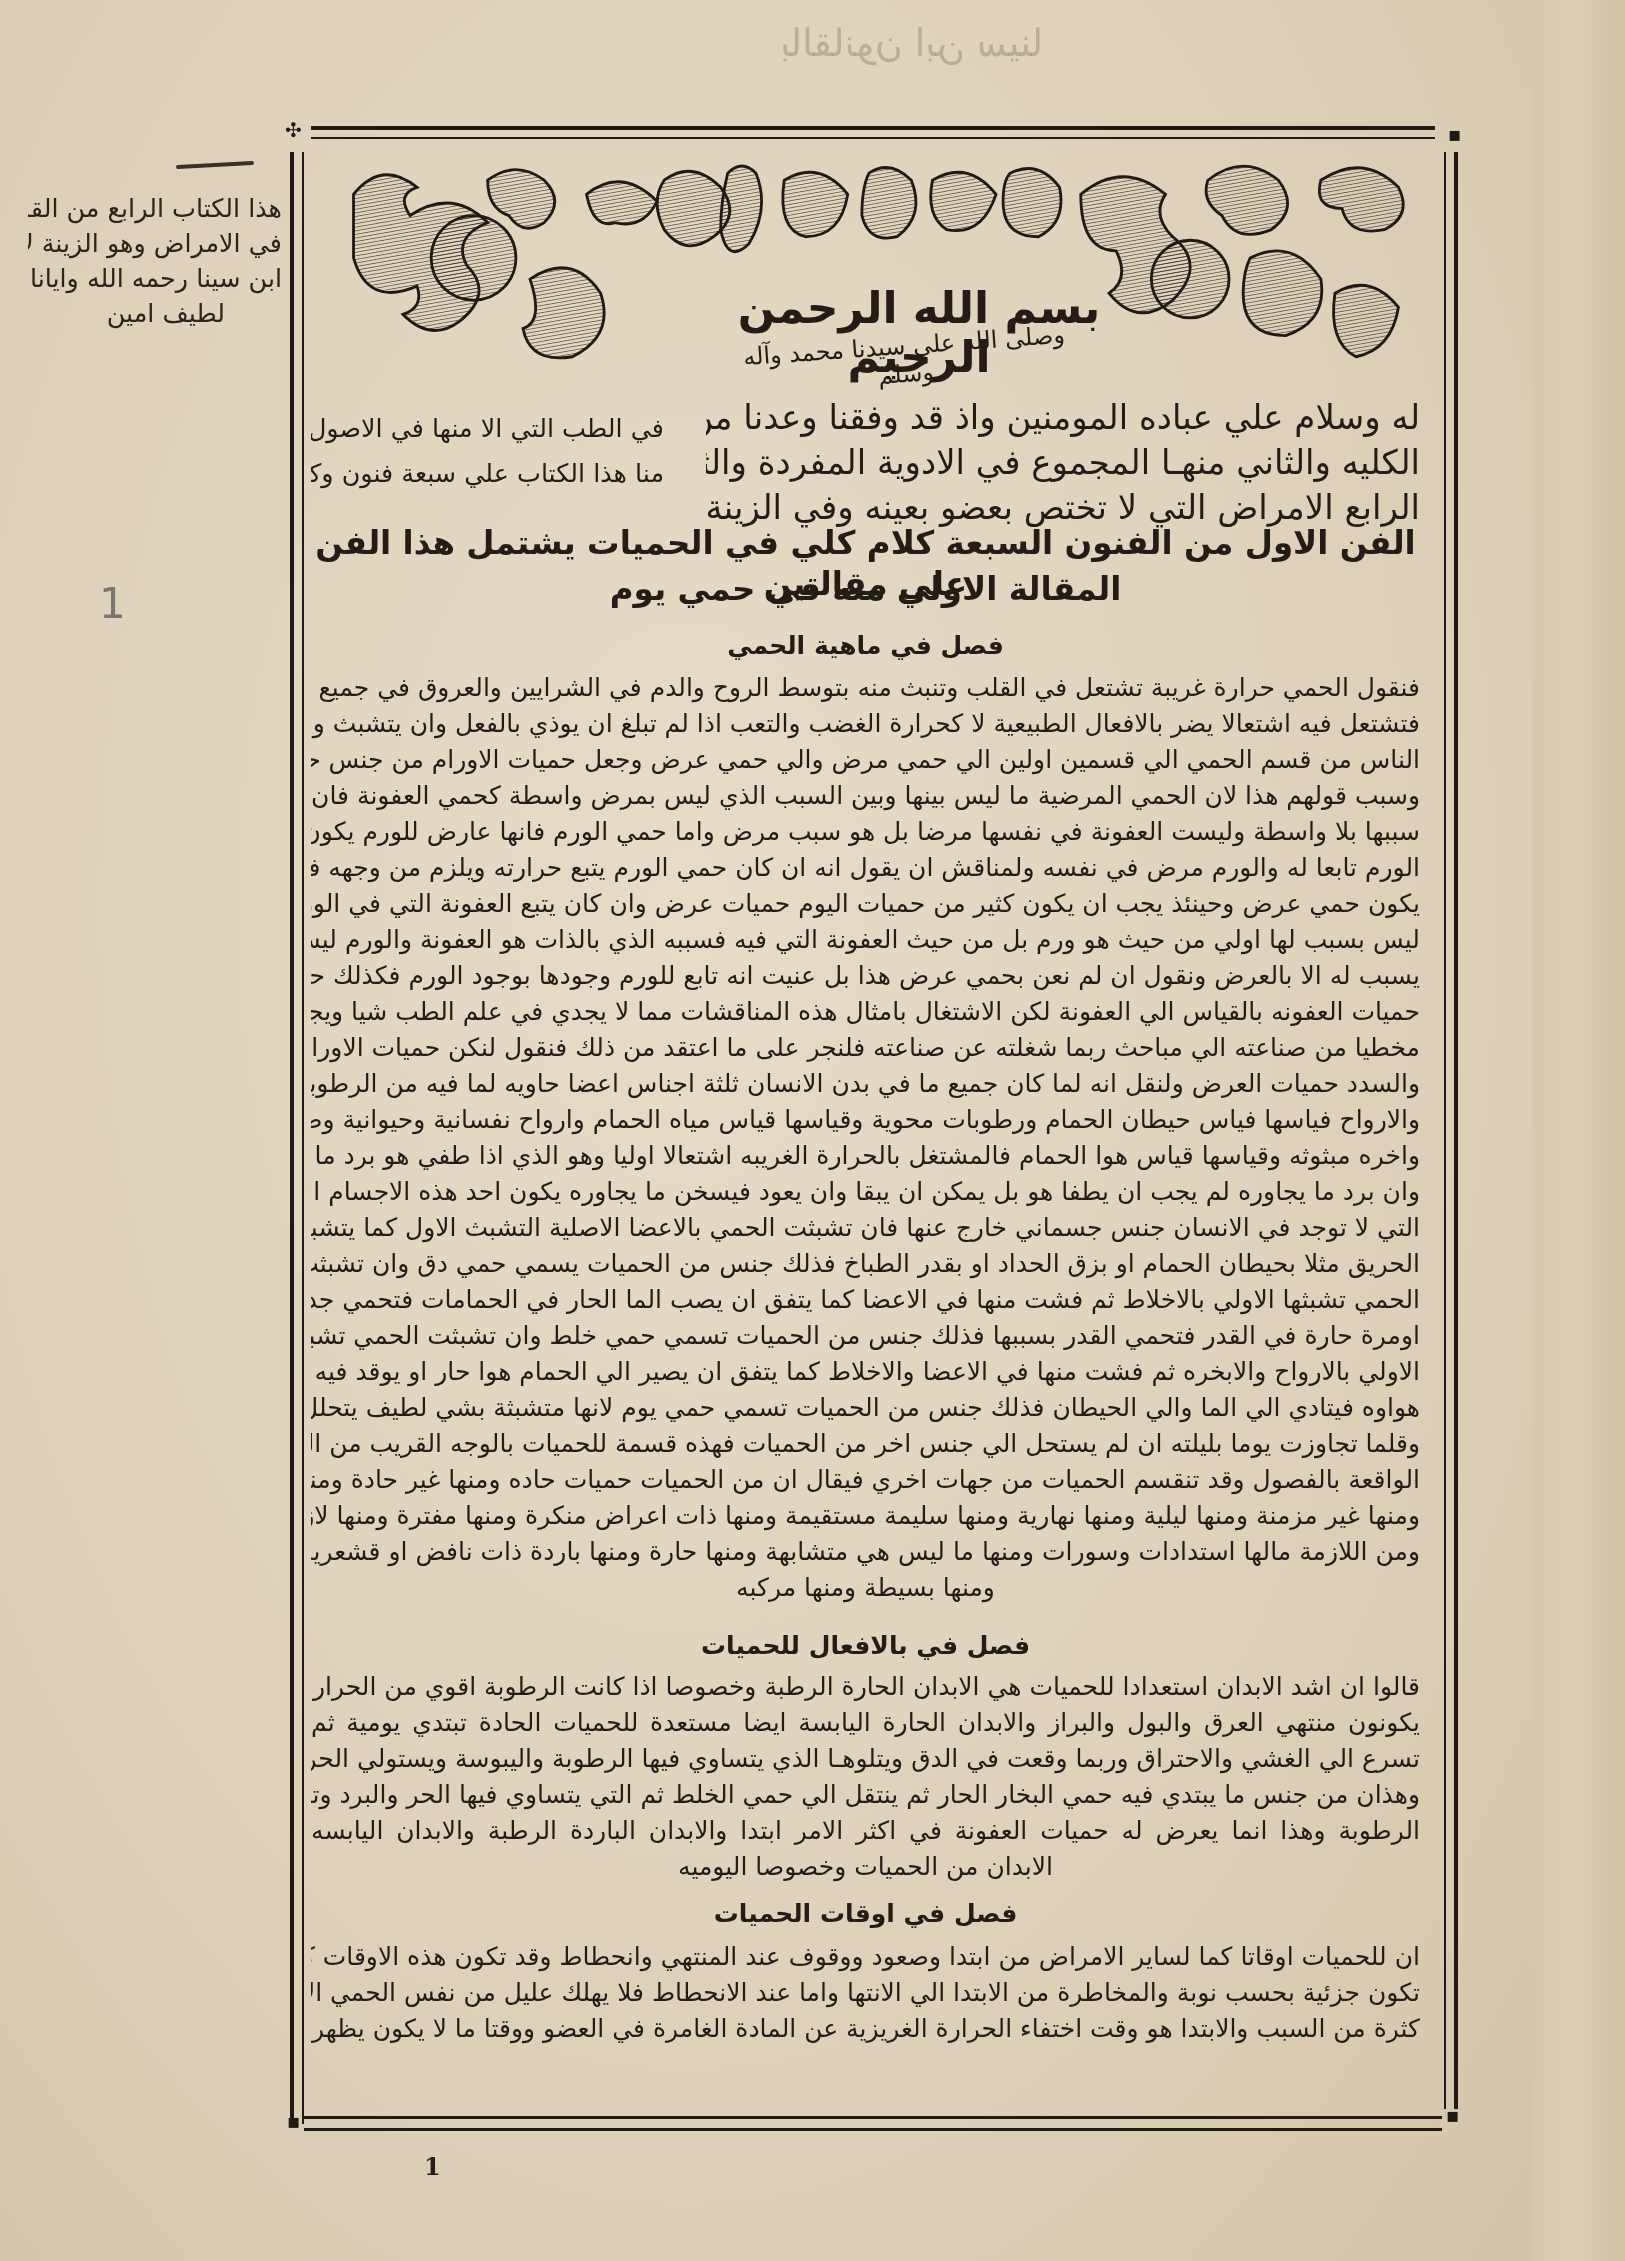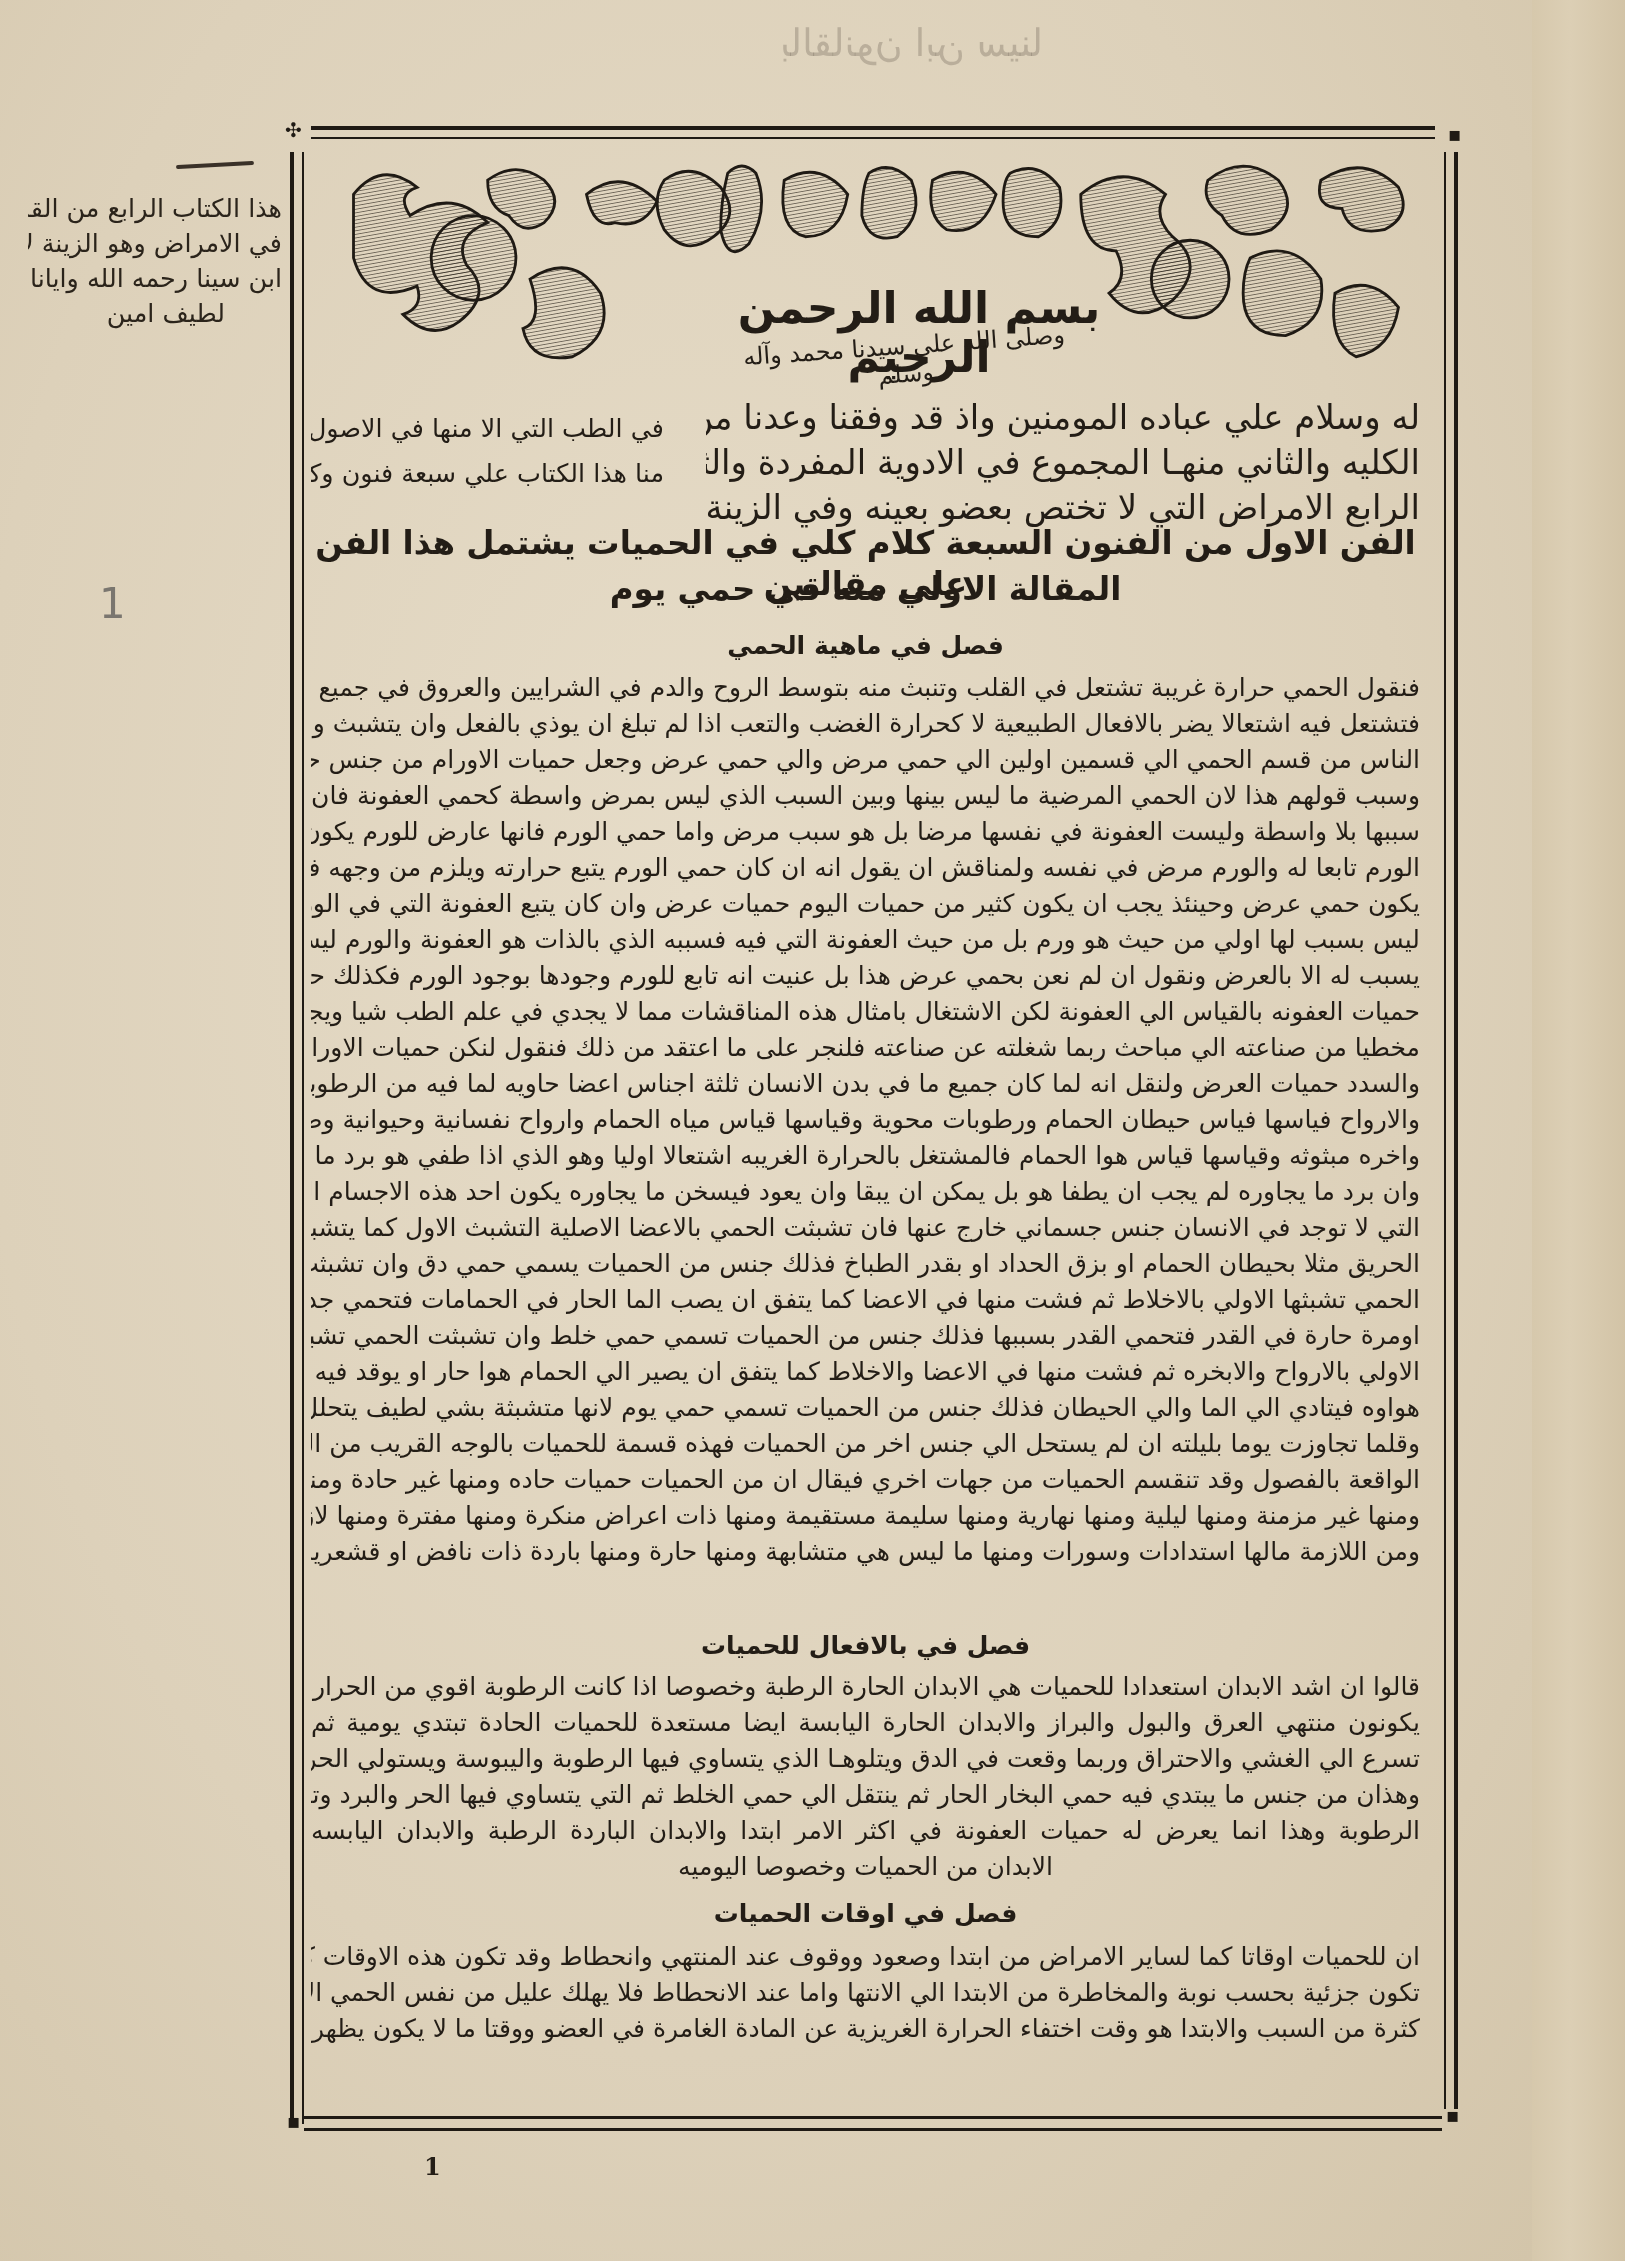--- a/index.html
+++ b/index.html
@@ -190,20 +190,21 @@
     <span class="line">التي لا توجد في الانسان جنس جسماني خارج عنها فان تشبثت الحمي بالاعضا الاصلية التشبث الاول كما يتشبث</span>
     <span class="line">الحريق مثلا بحيطان الحمام او بزق الحداد او بقدر الطباخ فذلك جنس من الحميات يسمي حمي دق وان تشبثت</span>
     <span class="line">الحمي تشبثها الاولي بالاخلاط ثم فشت منها في الاعضا كما يتفق ان يصب الما الحار في الحمامات فتحمي جدرانه بسببه</span>
     <span class="line">اومرة حارة في القدر فتحمي القدر بسببها فذلك جنس من الحميات تسمي حمي خلط وان تشبثت الحمي تشبثها</span>
     <span class="line">الاولي بالارواح والابخره ثم فشت منها في الاعضا والاخلاط كما يتفق ان يصير الي الحمام هوا حار او يوقد فيه فيسخن</span>
     <span class="line">هواوه فيتادي الي الما والي الحيطان فذلك جنس من الحميات تسمي حمي يوم لانها متشبثة بشي لطيف يتحلل بسرعة</span>
     <span class="line">وقلما تجاوزت يوما بليلته ان لم يستحل الي جنس اخر من الحميات فهذه قسمة للحميات بالوجه القريب من القسمة</span>
     <span class="line">الواقعة بالفصول وقد تنقسم الحميات من جهات اخري فيقال ان من الحميات حميات حاده ومنها غير حادة ومنها مزمنة</span>
     <span class="line">ومنها غير مزمنة ومنها ليلية ومنها نهارية ومنها سليمة مستقيمة ومنها ذات اعراض منكرة ومنها مفترة ومنها لازمة</span>
     <span class="line">ومن اللازمة مالها استدادات وسورات ومنها ما ليس هي متشابهة ومنها حارة ومنها باردة ذات نافض او قشعريرة</span>
+    <span class="line center">ومنها بسيطة ومنها مركبه</span>
   </div>
 
   <div class="heading" style="top:1272px;">فصل في بالافعال للحميات</div>
 
   <div class="body-block" style="top:1316px;">
     <span class="line">قالوا ان اشد الابدان استعدادا للحميات هي الابدان الحارة الرطبة وخصوصا اذا كانت الرطوبة اقوي من الحرارة وهولا</span>
     <span class="line">يكونون منتهي العرق والبول والبراز والابدان الحارة اليابسة ايضا مستعدة للحميات الحادة تبتدي يومية ثم</span>
     <span class="line">تسرع الي الغشي والاحتراق وربما وقعت في الدق ويتلوهـا الذي يتساوي فيها الرطوبة واليبوسة ويستولي الحرارة</span>
     <span class="line">وهذان من جنس ما يبتدي فيه حمي البخار الحار ثم ينتقل الي حمي الخلط ثم التي يتساوي فيها الحر والبرد وتكثر</span>
     <span class="line">الرطوبة وهذا انما يعرض له حميات العفونة في اكثر الامر ابتدا والابدان الباردة الرطبة والابدان اليابسه</span>

